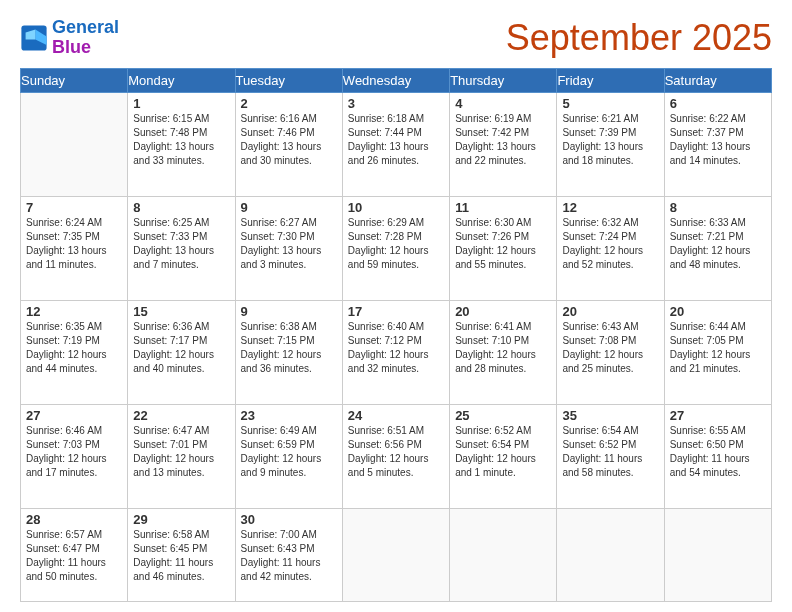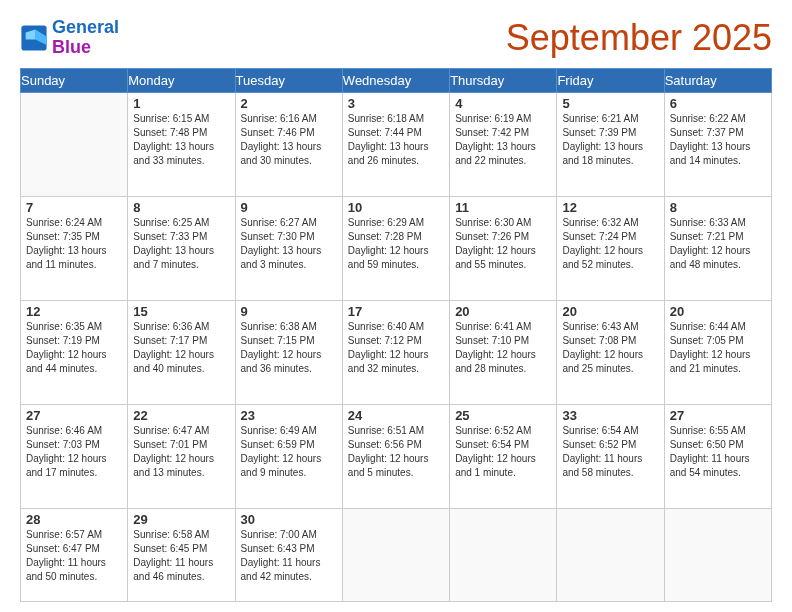--- a/index.html
+++ b/index.html
@@ -233,21 +233,21 @@
           </td>
           <td>
             <span class="day-num">24</span>
             <div class="day-info">Sunrise: 6:51 AM<br>Sunset: 6:56 PM<br>Daylight: 12 hours<br>and 5 minutes.</div>
           </td>
           <td>
             <span class="day-num">25</span>
             <div class="day-info">Sunrise: 6:52 AM<br>Sunset: 6:54 PM<br>Daylight: 12 hours<br>and 1 minute.</div>
           </td>
           <td>
-            <span class="day-num">33</span>
+            <span class="day-num">35</span>
             <div class="day-info">Sunrise: 6:54 AM<br>Sunset: 6:52 PM<br>Daylight: 11 hours<br>and 58 minutes.</div>
           </td>
           <td>
             <span class="day-num">27</span>
             <div class="day-info">Sunrise: 6:55 AM<br>Sunset: 6:50 PM<br>Daylight: 11 hours<br>and 54 minutes.</div>
           </td>
         </tr>
         <tr>
           <td class="last-row">
             <span class="day-num">28</span>

